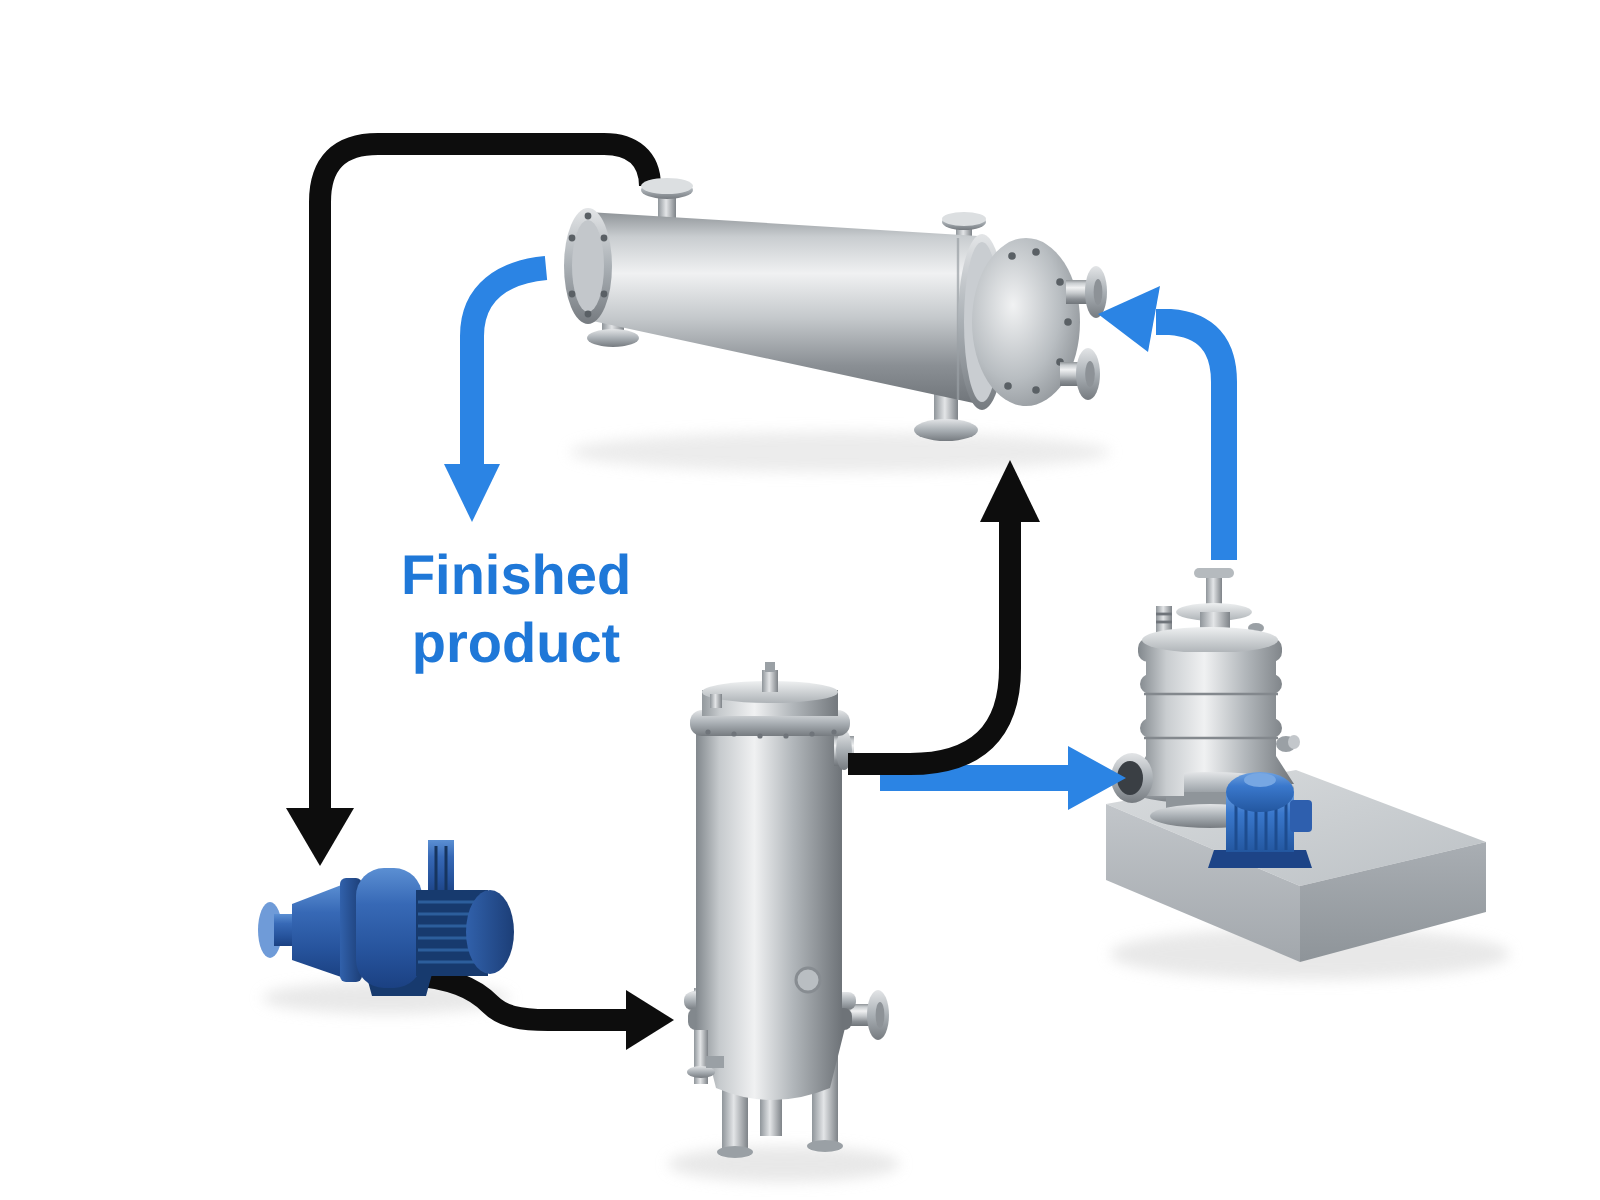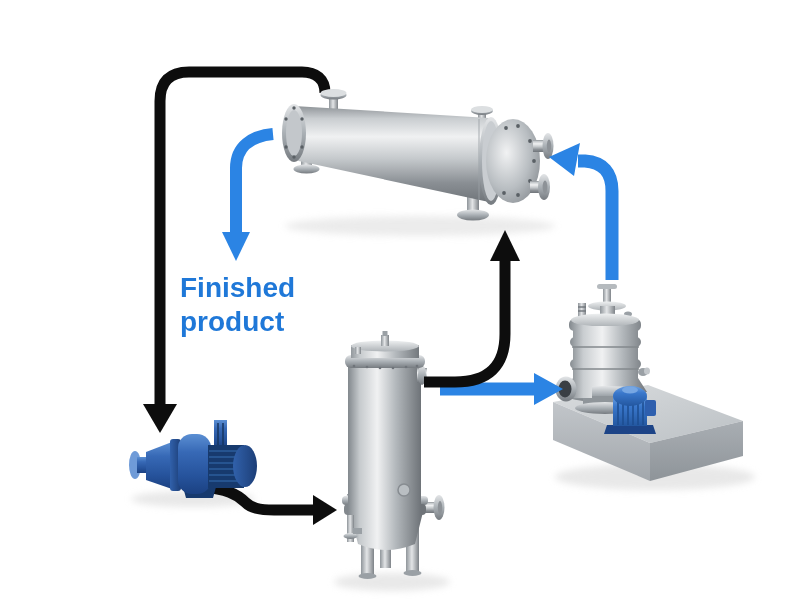--- a/index.html
+++ b/index.html
@@ -9,21 +9,21 @@
     font-family:"Liberation Sans", sans-serif;
     overflow:hidden;
   }
   .stage{
     position:relative;width:800px;height:600px;background:#ffffff;
   }
   .stage svg{position:absolute;left:0;top:0;}
   .finished-label{
     position:absolute;
     left:180px;top:271px;width:156px;
-    text-align:left;
+    text-align:center;
     font-size:28px;line-height:34px;font-weight:700;
     color:var(--label-blue,#1f78d8);
     letter-spacing:0px;
   }
 </style>
 </head>
 <body>
 
 <div class="stage">
 <svg width="800" height="600" viewBox="0 0 800 600">

